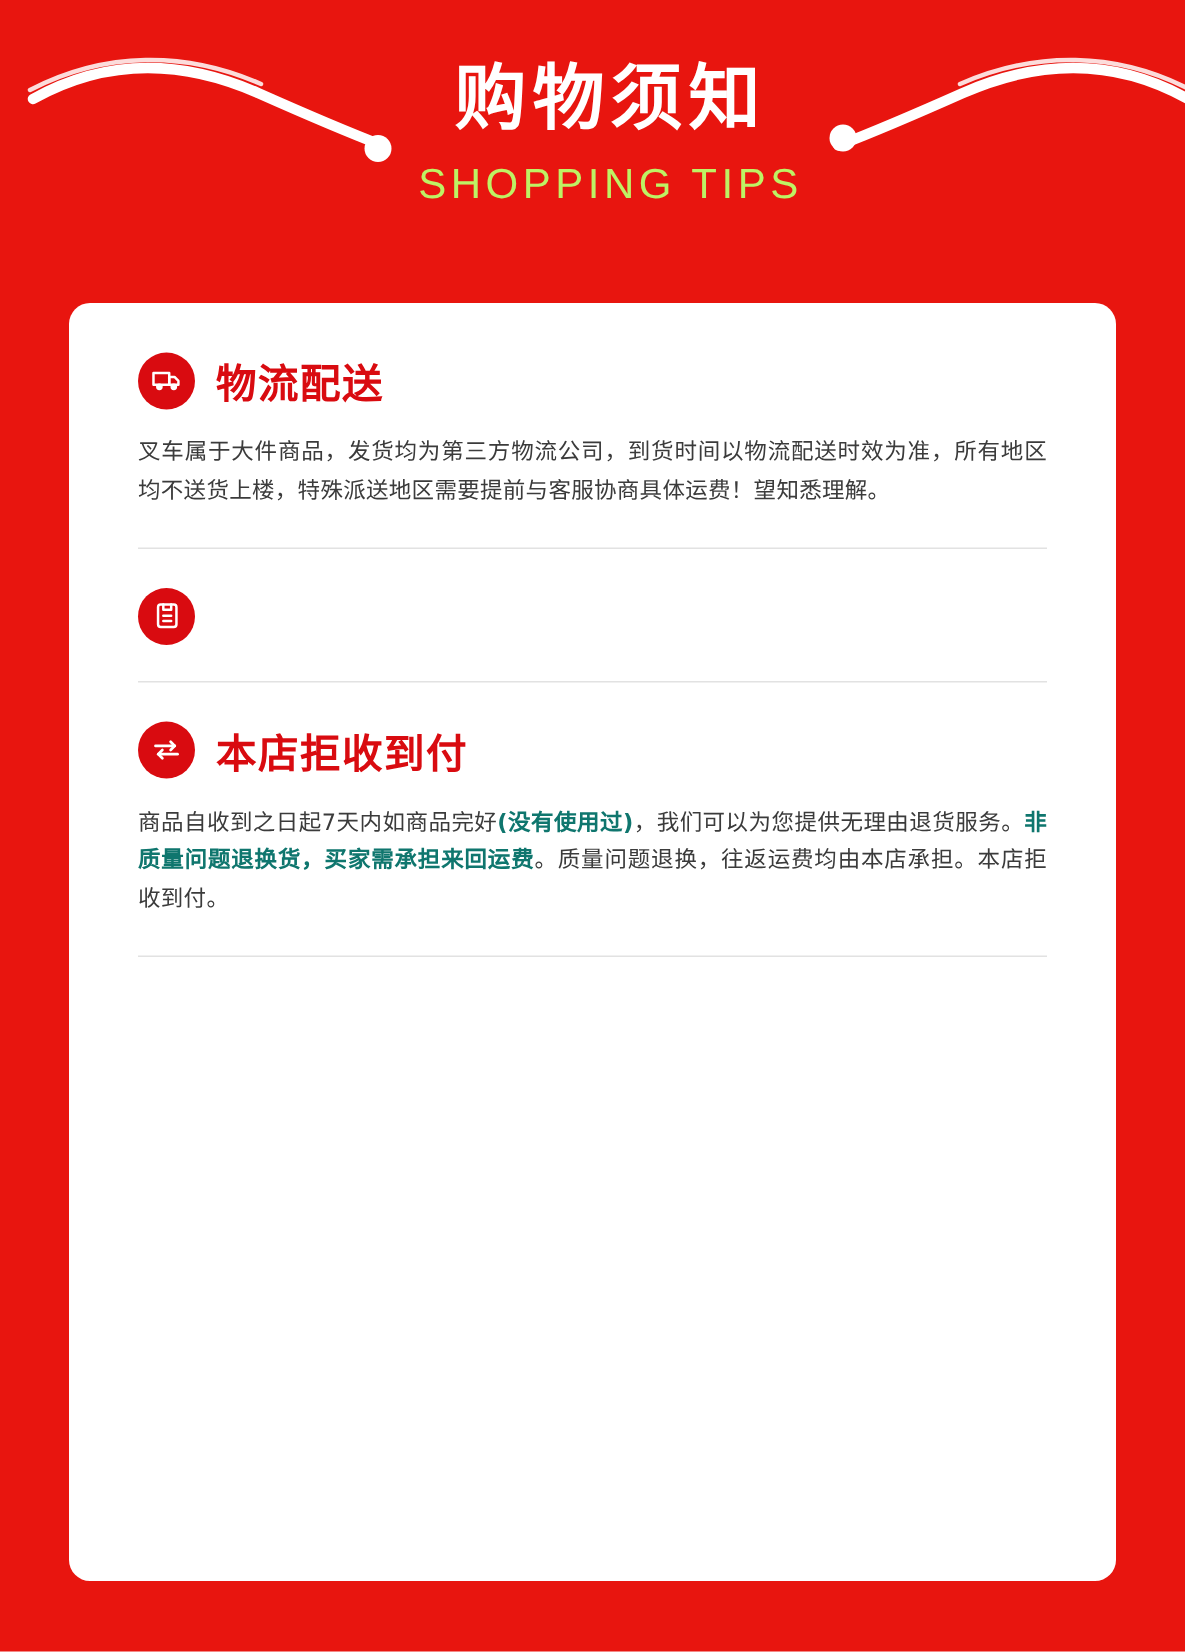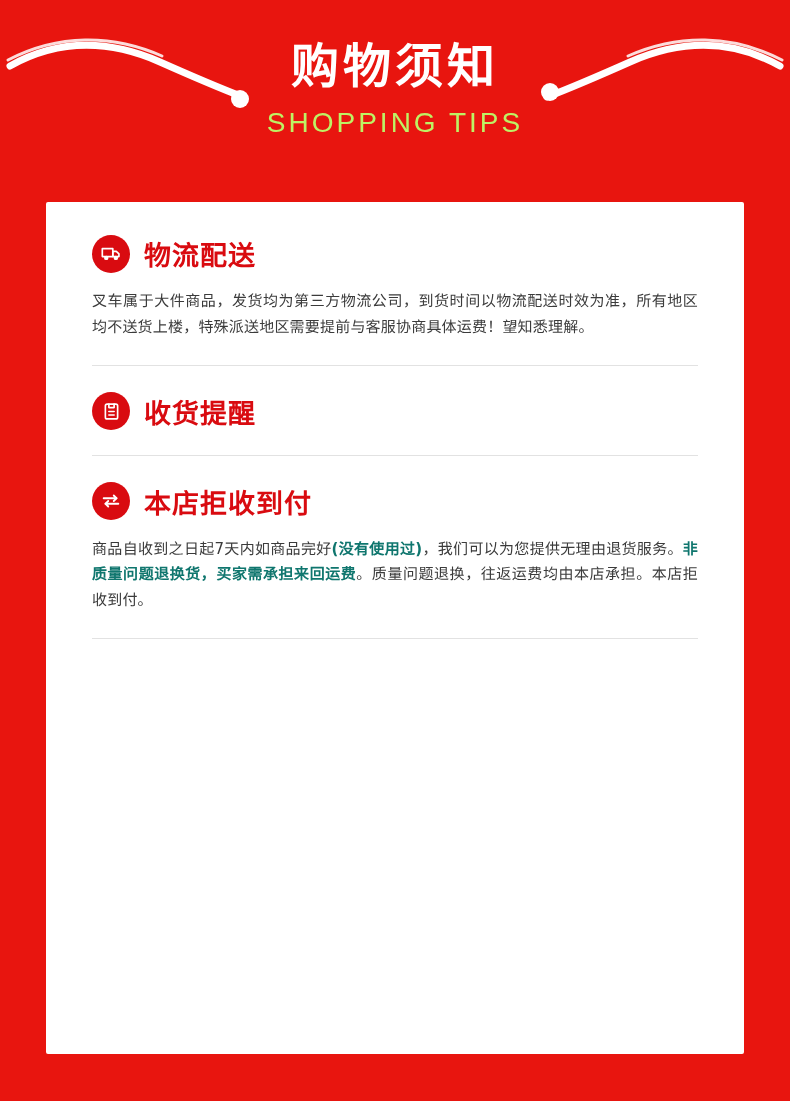--- a/index.html
+++ b/index.html
@@ -12,20 +12,21 @@
     background: #e8150f;
     font-family: "Liberation Sans", "DejaVu Sans", sans-serif;
     overflow: hidden;
     position: relative;
   }
 
   
   .header {
     position: relative;
     height: 200px;
+    margin-left: 12px;
   }
   .header-deco {
     position: absolute;
     top: 0;
     left: 0;
     width: 790px;
     height: 160px;
     pointer-events: none;
   }
   .title-block {
@@ -52,21 +53,21 @@
   }
 
   
   .card {
     position: absolute;
     left: 46px;
     top: 202px;
     width: 698px;
     height: 852px;
     background: #ffffff;
-    border-radius: 2px;
+    border-radius: 14px;
     box-sizing: border-box;
     padding: 32px 46px 0 46px;
   }
 
   .section {
     position: relative;
   }
   .section-head {
     display: flex;
     align-items: center;
@@ -152,21 +153,20 @@
 
   <div class="section">
     <div class="section-head">
       <span class="icon-circle">
         <svg width="21" height="21" viewBox="0 0 24 24" fill="none" stroke="#ffffff" stroke-width="1.9" stroke-linecap="round" stroke-linejoin="round">
           <rect x="5" y="3.5" width="14" height="17" rx="2"></rect>
           <path d="M9 3.5v4h6v-4"></path>
           <path d="M9 12h6M9 16h6"></path>
         </svg>
       </span>
-      <span class="section-title">收货提醒</span>
     </div>
   </div>
 
   <div class="divider"></div>
 
   <div class="section">
     <div class="section-head">
       <span class="icon-circle">
         <svg width="22" height="22" viewBox="0 0 24 24" fill="none" stroke="#ffffff" stroke-width="2" stroke-linecap="round" stroke-linejoin="round">
           <path d="M4 9h14"></path>

